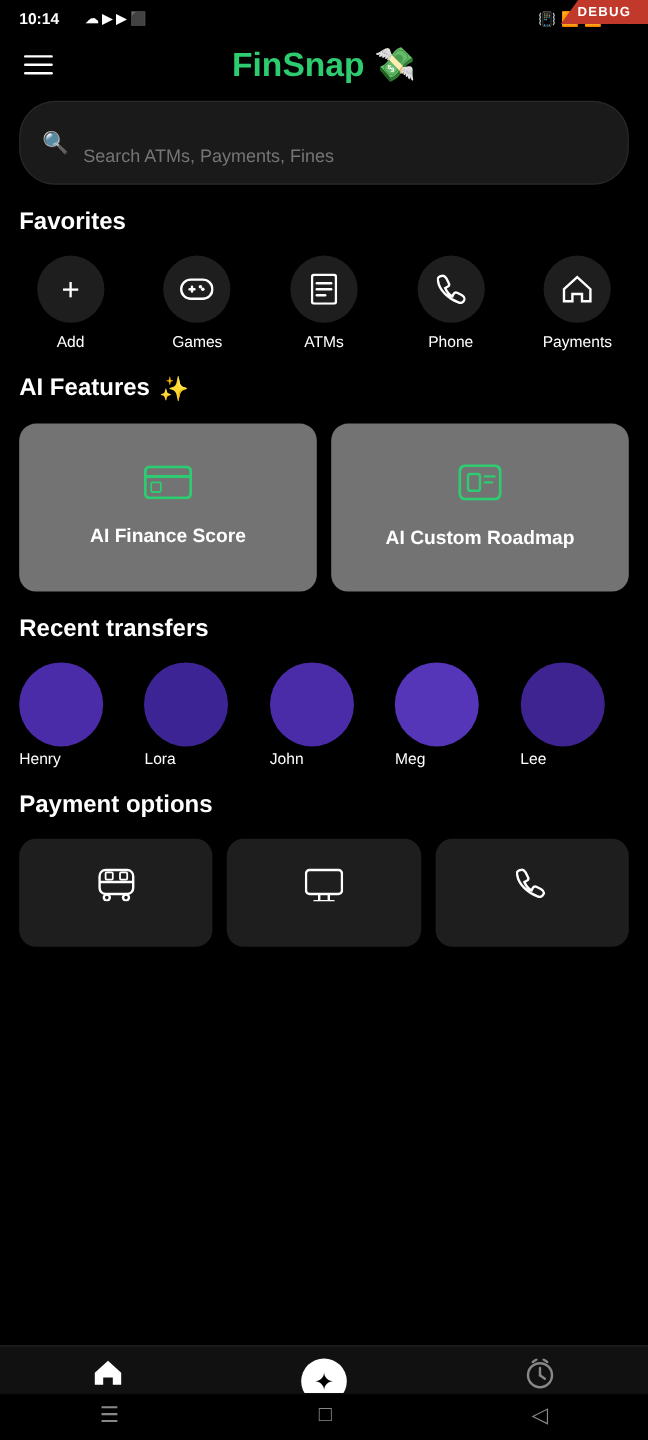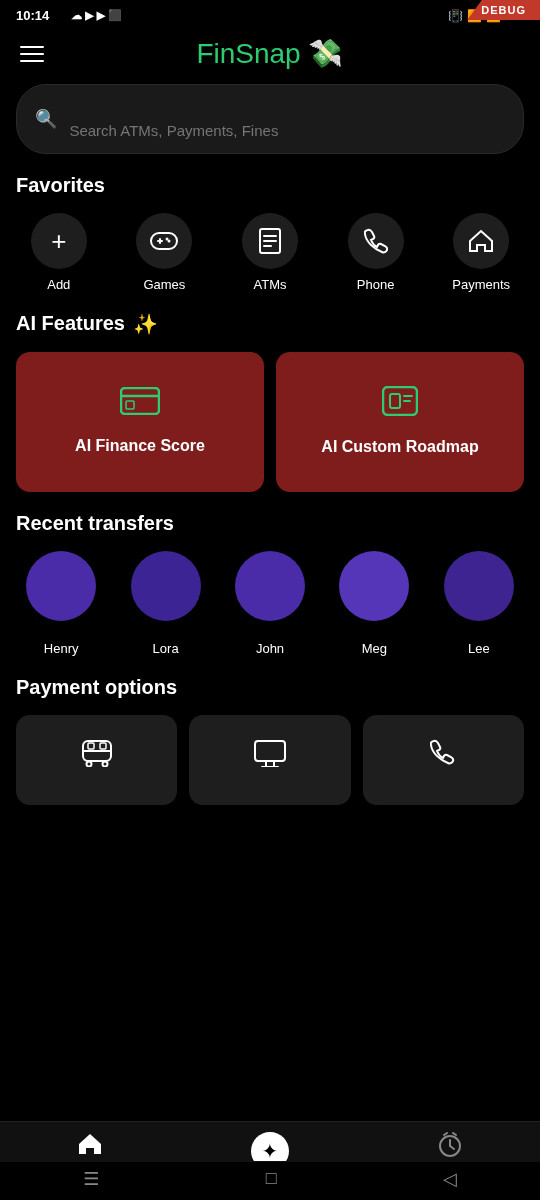--- a/index.html
+++ b/index.html
@@ -60,21 +60,21 @@
     }
     .header-menu span {
       display: block;
       width: 24px;
       height: 2px;
       background: #fff;
       border-radius: 2px;
     }
     .header-title {
       font-size: 28px;
-      font-weight: 400;
+      font-weight: 700;
       color: #2ecc71;
       display: flex;
       align-items: center;
       gap: 8px;
     }
     .header-title .money-icon {
       font-size: 28px;
     }
 
     
@@ -142,21 +142,21 @@
       text-align: center;
     }
 
     
     .ai-cards {
       display: flex;
       gap: 12px;
     }
     .ai-card {
       flex: 1;
-      background: #7f1d1d;
+      background: #737373;
       border-radius: 14px;
       padding: 28px 16px;
       display: flex;
       flex-direction: column;
       align-items: center;
       gap: 14px;
       cursor: pointer;
       min-height: 140px;
       justify-content: center;
     }
@@ -174,22 +174,22 @@
 
     
     .transfers-row {
       display: flex;
       gap: 14px;
       align-items: flex-start;
     }
     .transfer-item {
       display: flex;
       flex-direction: column;
-      align-items: center;
-      gap: 20px;
+      align-items: flex-start;
+      gap: 3px;
       cursor: pointer;
       flex: 1;
     }
     .transfer-avatar {
       width: 70px;
       height: 70px;
       border-radius: 50%;
       background: #4a2ca8;
     }
     .transfer-name {

